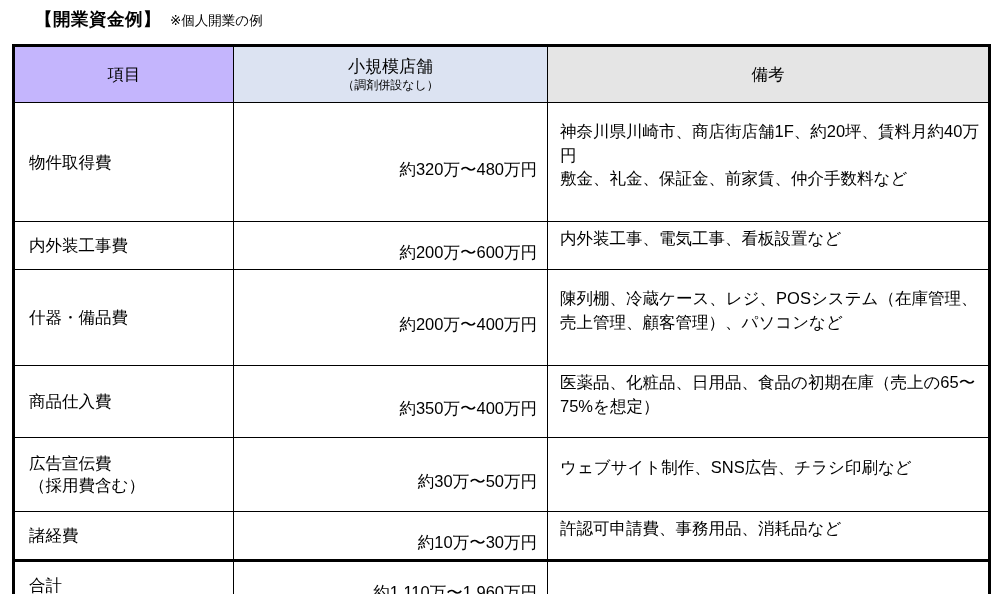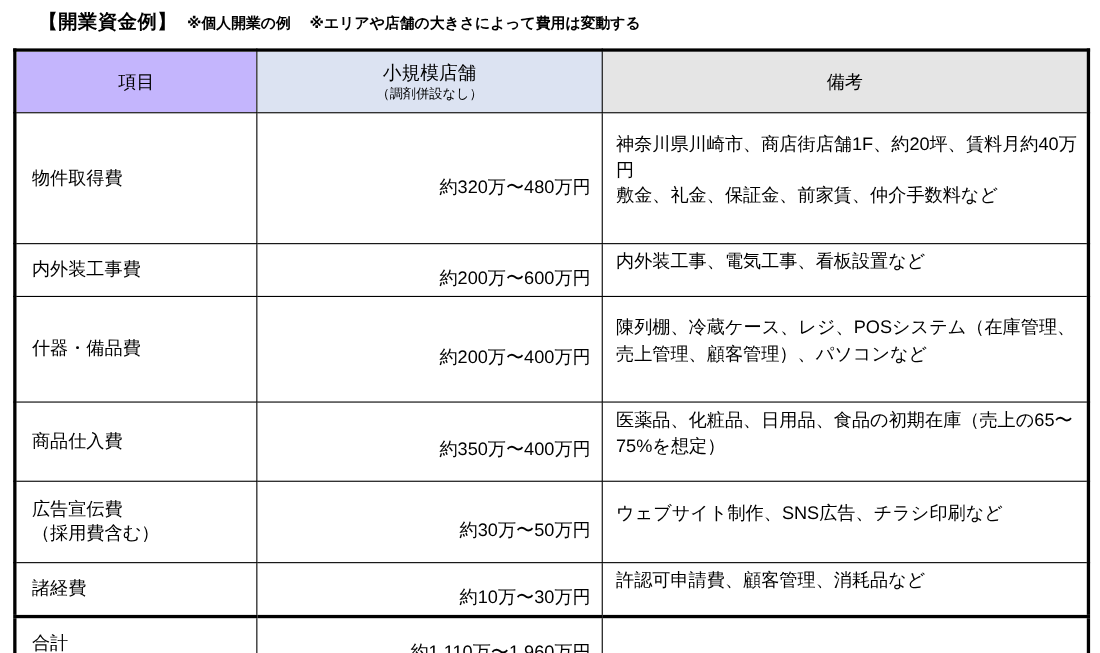--- a/index.html
+++ b/index.html
@@ -7,21 +7,21 @@
     width:1000px;height:594px;
     font-family:"Liberation Sans","DejaVu Sans",sans-serif;
     color:#000000;
     -webkit-font-smoothing:antialiased;
   }
   .page{position:relative;width:1000px;height:594px;overflow:hidden;background:#ffffff;}
 
   
   .title-bar{position:absolute;left:35px;top:7px;display:flex;align-items:baseline;white-space:nowrap;}
   .title-heading{font-size:17.5px;font-weight:700;letter-spacing:.5px;}
-  .title-note{font-size:13.5px;font-weight:700;}
+  .title-note{font-size:13.5px;font-weight:400;}
   .title-note.first{margin-left:9px;}
   .title-note.second{margin-left:17px;}
 
   
   table.fund-table{
     position:absolute;left:12px;top:44px;
     width:976px;
     border-collapse:collapse;table-layout:fixed;
     border:3px solid #000;
   }
@@ -60,21 +60,20 @@
   tr.total-row td{border-top:3px solid #000;}
 </style>
 </head>
 <body>
 
 <div class="page">
 
   <div class="title-bar">
     <span class="title-heading">【開業資金例】</span>
     <span class="title-note first">※個人開業の例</span>
-    <span class="title-note second">※エリアや店舗の大きさによって費用は変動する</span>
   </div>
 
   <table class="fund-table">
     <colgroup>
       <col class="c1">
         <col class="c2">
         <col class="c3">
     </colgroup>
     <thead>
       <tr class="header-row" style="height:57px">
@@ -110,21 +109,21 @@
       </tr>
       <tr style="height:74px">
         <td class="item">広告宣伝費
 （採用費含む）</td>
         <td class="cost">約30万〜50万円</td>
         <td class="remarks">ウェブサイト制作、SNS広告、チラシ印刷など</td>
       </tr>
       <tr style="height:38px">
         <td class="item">諸経費</td>
         <td class="cost">約10万〜30万円</td>
-        <td class="remarks">許認可申請費、顧客管理、消耗品など</td>
+        <td class="remarks">許認可申請費、事務用品、消耗品など</td>
       </tr>
       <tr class="total-row" style="height:44px">
         <td class="item">合計</td>
         <td class="cost">約1,110万〜1,960万円</td>
         <td class="remarks"></td>
       </tr>
     </tbody>
   </table>
 
 </div>

